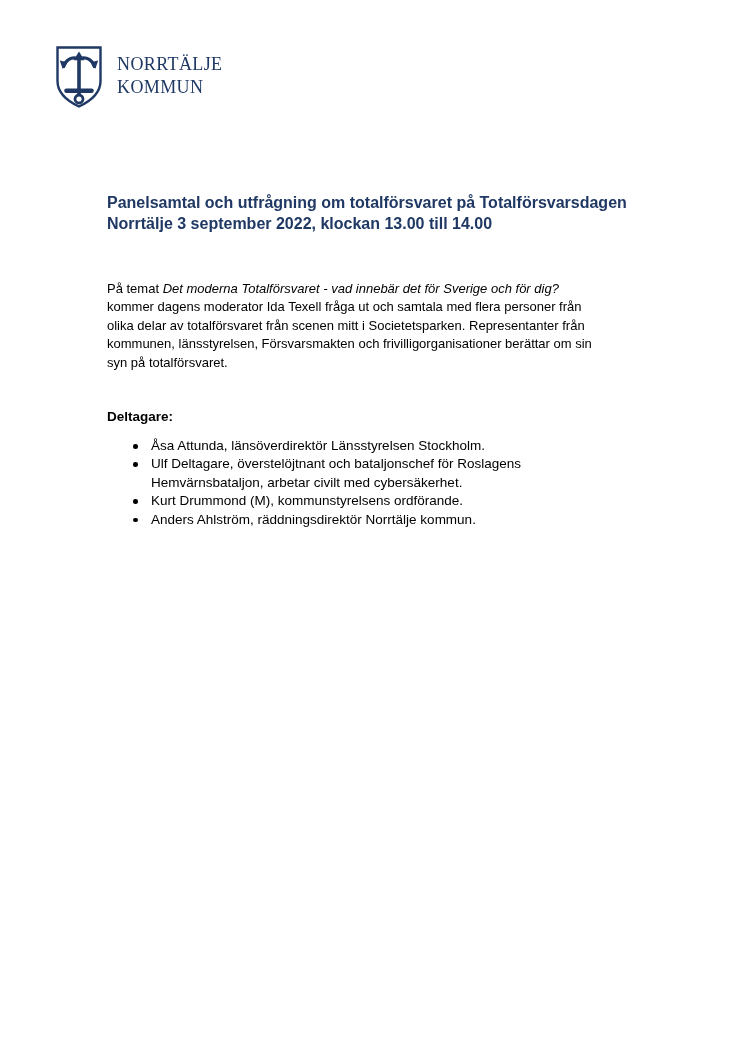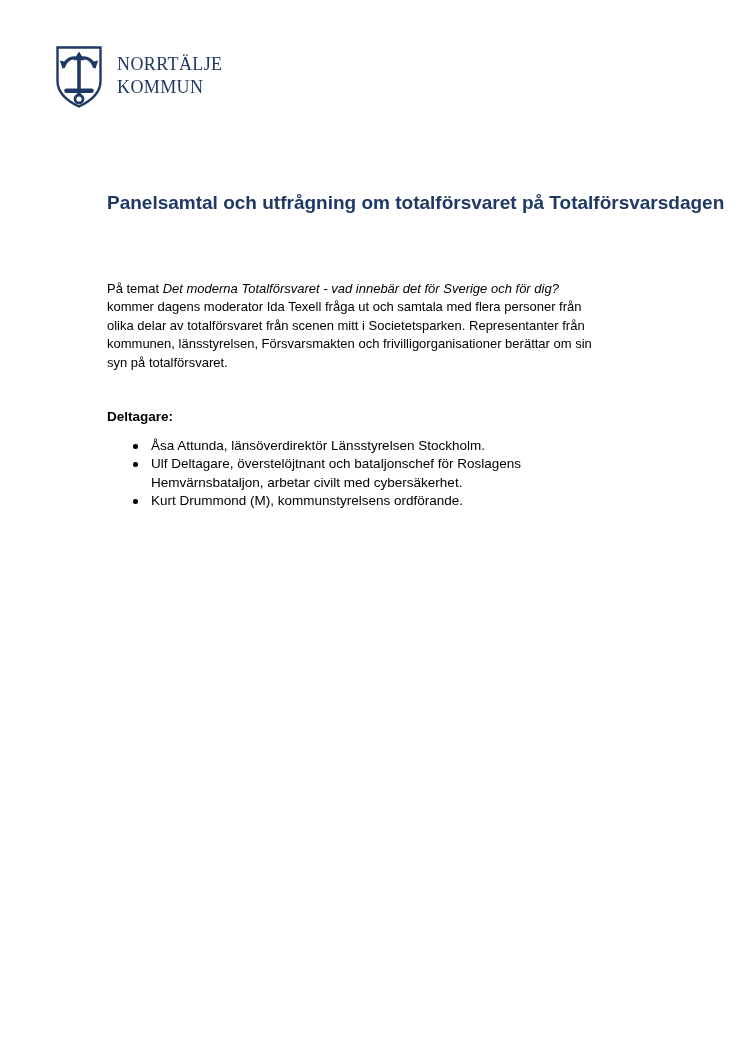--- a/index.html
+++ b/index.html
@@ -24,21 +24,21 @@
   .wordmark{
     margin-left:14px;margin-top:8px;
     font-family:"Liberation Serif", serif;
     font-size:18px;line-height:22.5px;letter-spacing:0.4px;
     color:var(--navy);font-weight:500;
   }
 
   
   .doc-title{
     position:absolute;left:107px;top:192px;
-    font-size:19px;font-weight:bold;color:var(--navy);
+    font-size:16px;font-weight:bold;color:var(--navy);
     line-height:21px;white-space:nowrap;
   }
 
   
   .intro{
     position:absolute;left:107px;top:267px;width:492px;
     font-size:13px;line-height:18.4px;color:var(--text);
   }
   .intro .italic{font-style:italic;}
 
@@ -83,28 +83,30 @@
       <circle cx="24" cy="54" r="4" fill="none" stroke="#1f3864" stroke-width="2.8"></circle>
     </svg>
     <div class="wordmark">
       <div>NORRTÄLJE</div>
       <div>KOMMUN</div>
     </div>
   </div>
 
   <div class="doc-title">
     <div>Panelsamtal och utfrågning om totalförsvaret på Totalförsvarsdagen</div>
+    <div>Norrtälje 3 september 2022, klockan 13.00 till 14.00</div>
   </div>
 
   <p class="intro">
     
   <span>På temat </span><span class="italic">Det moderna Totalförsvaret - vad innebär det för Sverige och för dig?</span><span> kommer dagens moderator Ida Texell fråga ut och samtala med flera personer från olika delar av totalförsvaret från scenen mitt i Societetsparken. Representanter från kommunen, länsstyrelsen, Försvarsmakten och frivilligorganisationer berättar om sin syn på totalförsvaret.</span></p>
 
   <div class="participants-heading">Deltagare:</div>
 
   <ul class="participants">
 
   <li>Åsa Attunda, länsöverdirektör Länsstyrelsen Stockholm.</li>
       <li>Ulf Deltagare, överstelöjtnant och bataljonschef för Roslagens Hemvärnsbataljon, arbetar civilt med cybersäkerhet.</li>
       <li>Kurt Drummond (M), kommunstyrelsens ordförande.</li>
+      <li>Anders Ahlström, räddningsdirektör Norrtälje kommun.</li>
     </ul>
 
 </div>
 
 </body></html>

